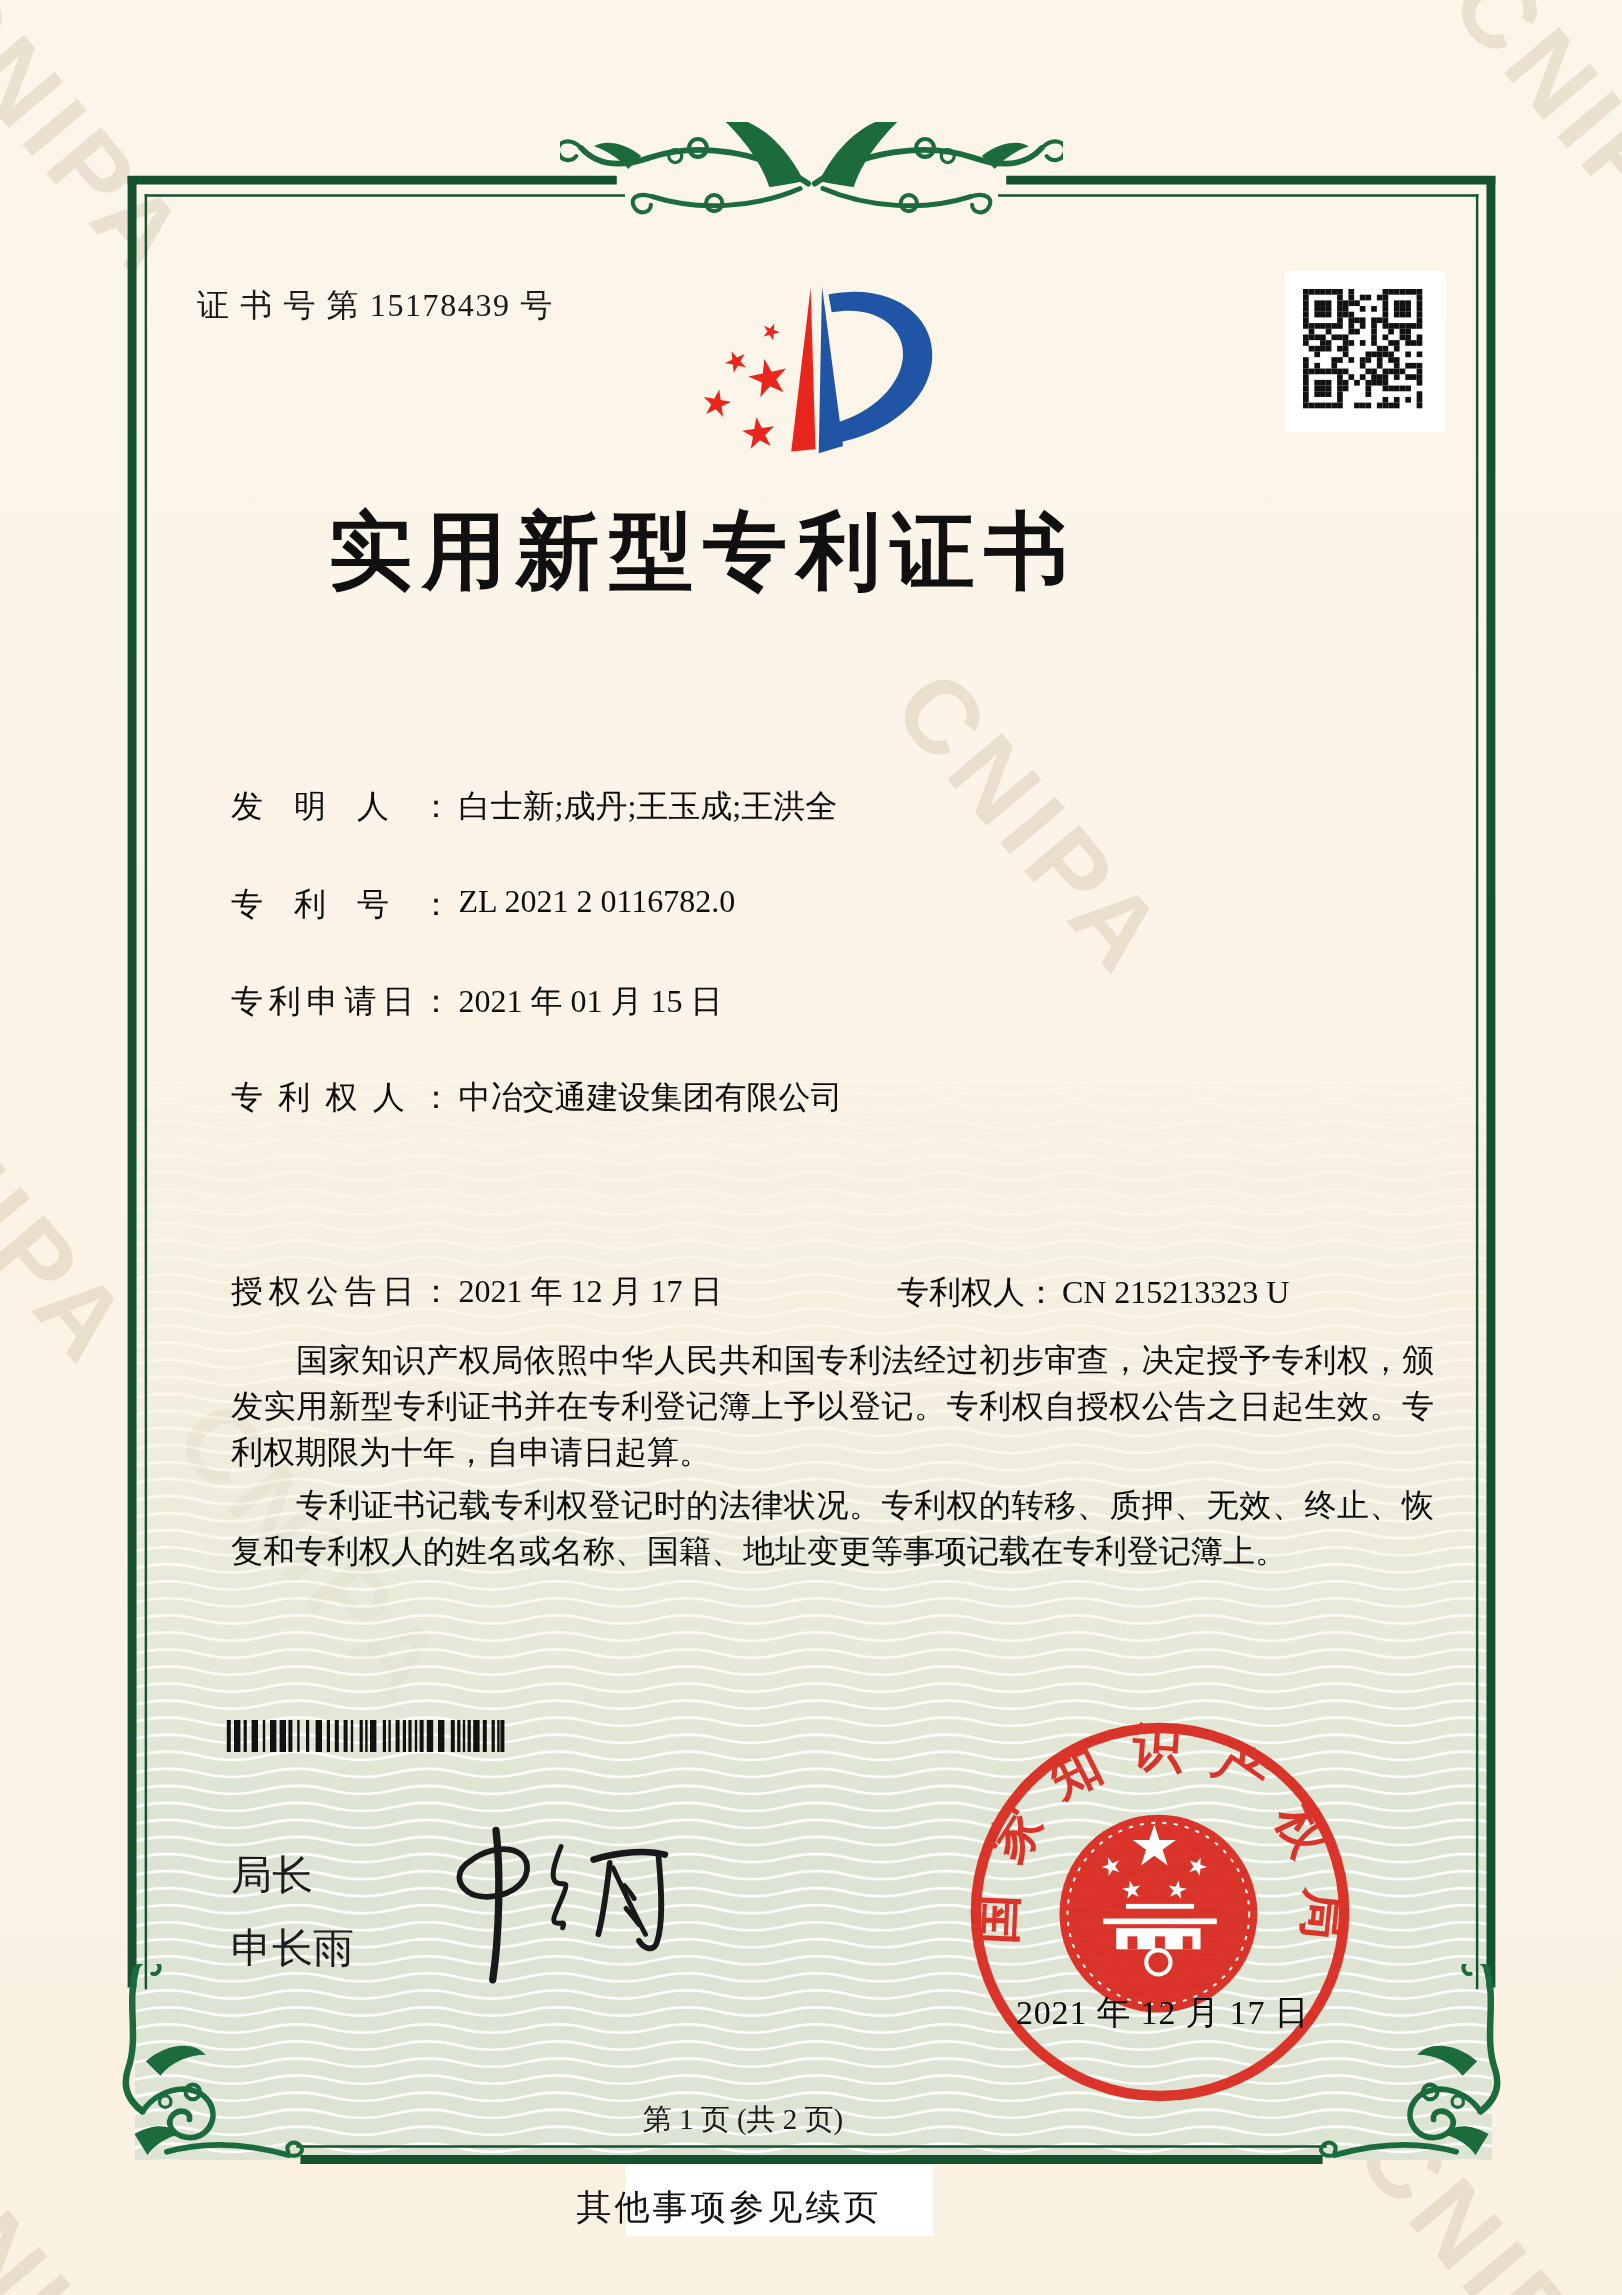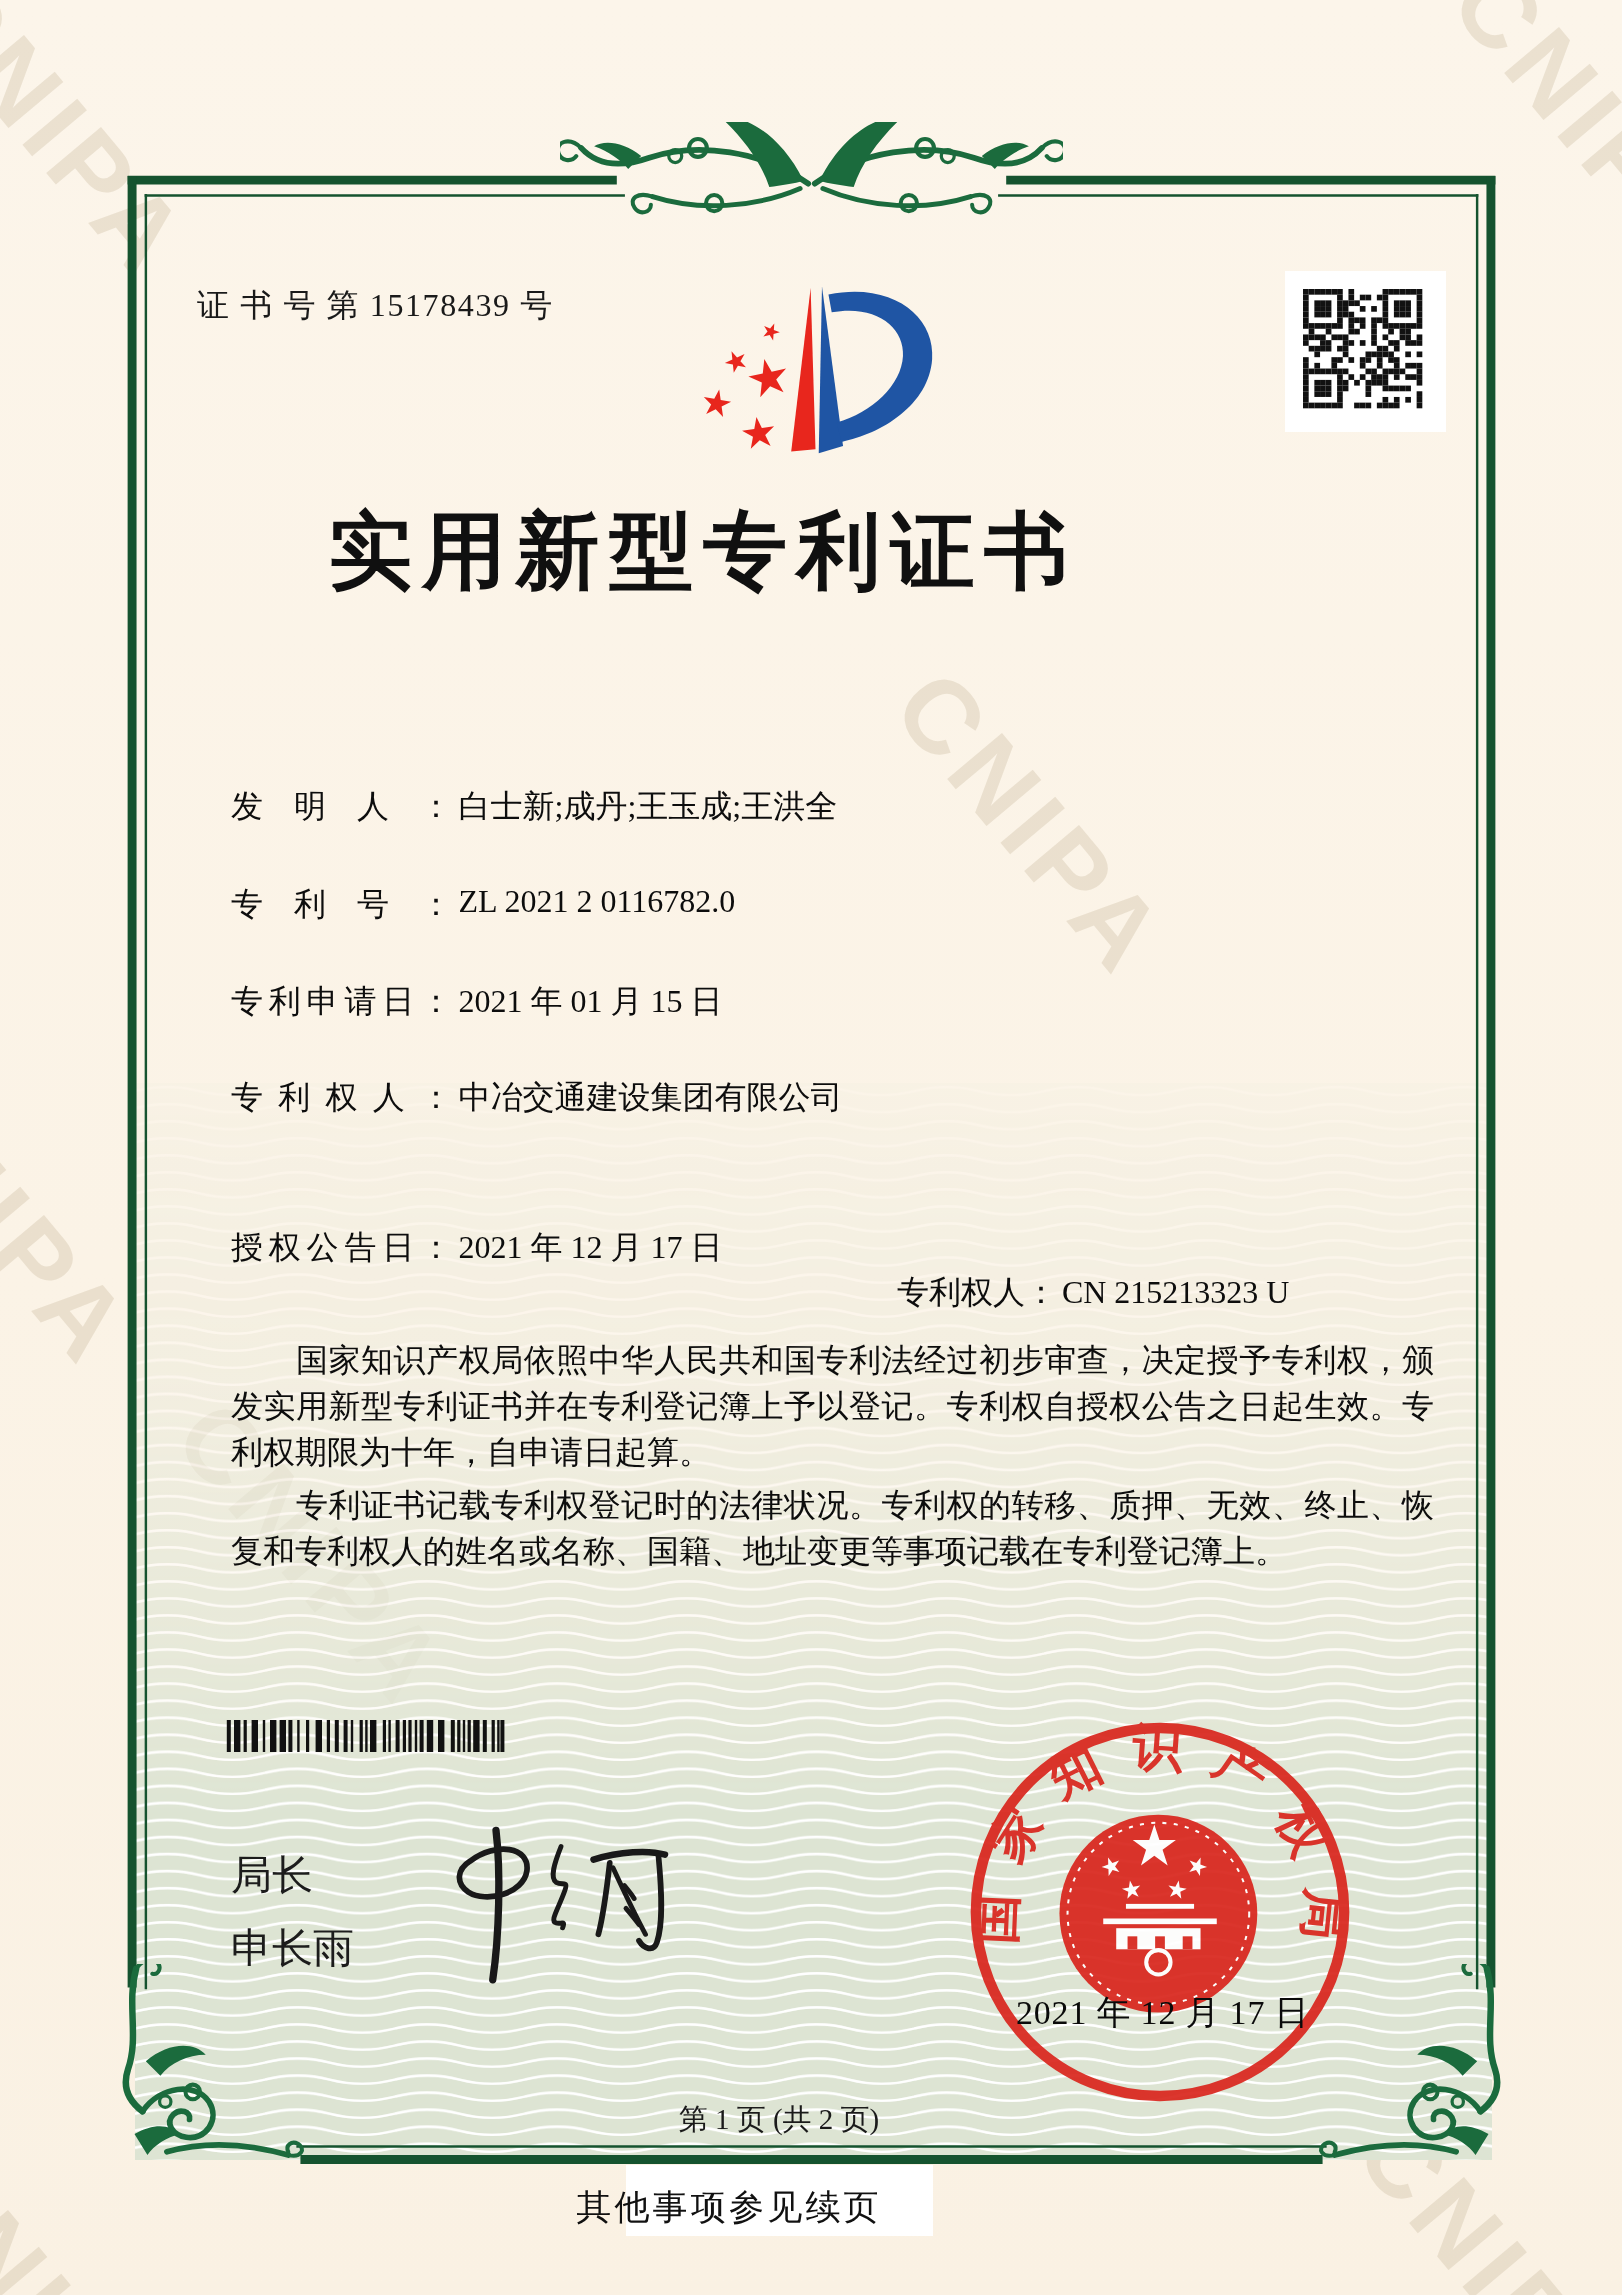--- a/index.html
+++ b/index.html
@@ -33,21 +33,21 @@
   .grant2{position:absolute;left:897px;font-size:32px;white-space:nowrap;color:#0d0d0d;}
   
   .paras{left:231px;top:1337px;width:1203px;font-size:32px;line-height:46px;text-align:justify;color:#0d0d0d;}
   .paras p{margin:0 0 7.3px 0;text-indent:65px;}
   
   .signer-title{left:231px;top:1848px;font-size:41px;font-family:Liberation Sans, sans-serif;font-weight:500;color:#1c1c1c;}
   .signer-name{left:231px;top:1921px;font-size:41px;font-family:"Liberation Sans","DejaVu Sans",sans-serif;font-weight:500;color:#1c1c1c;}
   
   .seal-date{left:1016px;top:1990px;font-size:34px;letter-spacing:0.8px;color:#0a0a0a;z-index:9;}
   
-  .page-info{left:0;top:2100px;width:1486px;text-align:center;font-size:29px;color:#1a1a1a;margin-left:36px;}
+  .page-info{left:0;top:2100px;width:1486px;text-align:center;font-size:29px;color:#1a1a1a;}
   .cont-box{left:626px;top:2165px;width:307px;height:71px;background:#ffffff;z-index:8;}
   .cont-note{left:0;top:2184px;width:1372px;text-align:center;font-size:35px;color:#111;z-index:9;letter-spacing:3.2px;padding-left:43px;}
   .qr-pad{left:1285px;top:271px;width:161px;height:161px;background:#ffffff;}
   svg{display:block;}
 </style>
 </head>
 <body>
 
 <div class="page">
 
@@ -400,21 +400,21 @@
   </div>
   <div class="row" style="top:883px;">
     <span class="lbl">专利号：</span><span class="val">ZL 2021 2 0116782.0</span>
   </div>
   <div class="row" style="top:980px;">
     <span class="lbl">专利申请日：</span><span class="val">2021 年 01 月 15 日</span>
   </div>
   <div class="row" style="top:1076px;">
     <span class="lbl">专利权人：</span><span class="val">中冶交通建设集团有限公司</span>
   </div>
-  <div class="row" style="top:1226px;">
+  <div class="row" style="top:1270px;">
     <span class="lbl">授权公告日：</span><span class="val">2021 年 12 月 17 日</span>
   </div>
   <div class="grant2" style="top:1271px;">
     <span>专利权人：</span><span style="margin-left:4.9px;text-align:right;">CN 215213323 U</span>
   </div>
 
   <div class="abs paras">
     <p>国家知识产权局依照中华人民共和国专利法经过初步审查，决定授予专利权，颁发实用新型专利证书并在专利登记簿上予以登记。专利权自授权公告之日起生效。专利权期限为十年，自申请日起算。</p>
     <p>专利证书记载专利权登记时的法律状况。专利权的转移、质押、无效、终止、恢复和专利权人的姓名或名称、国籍、地址变更等事项记载在专利登记簿上。</p>
   </div>

